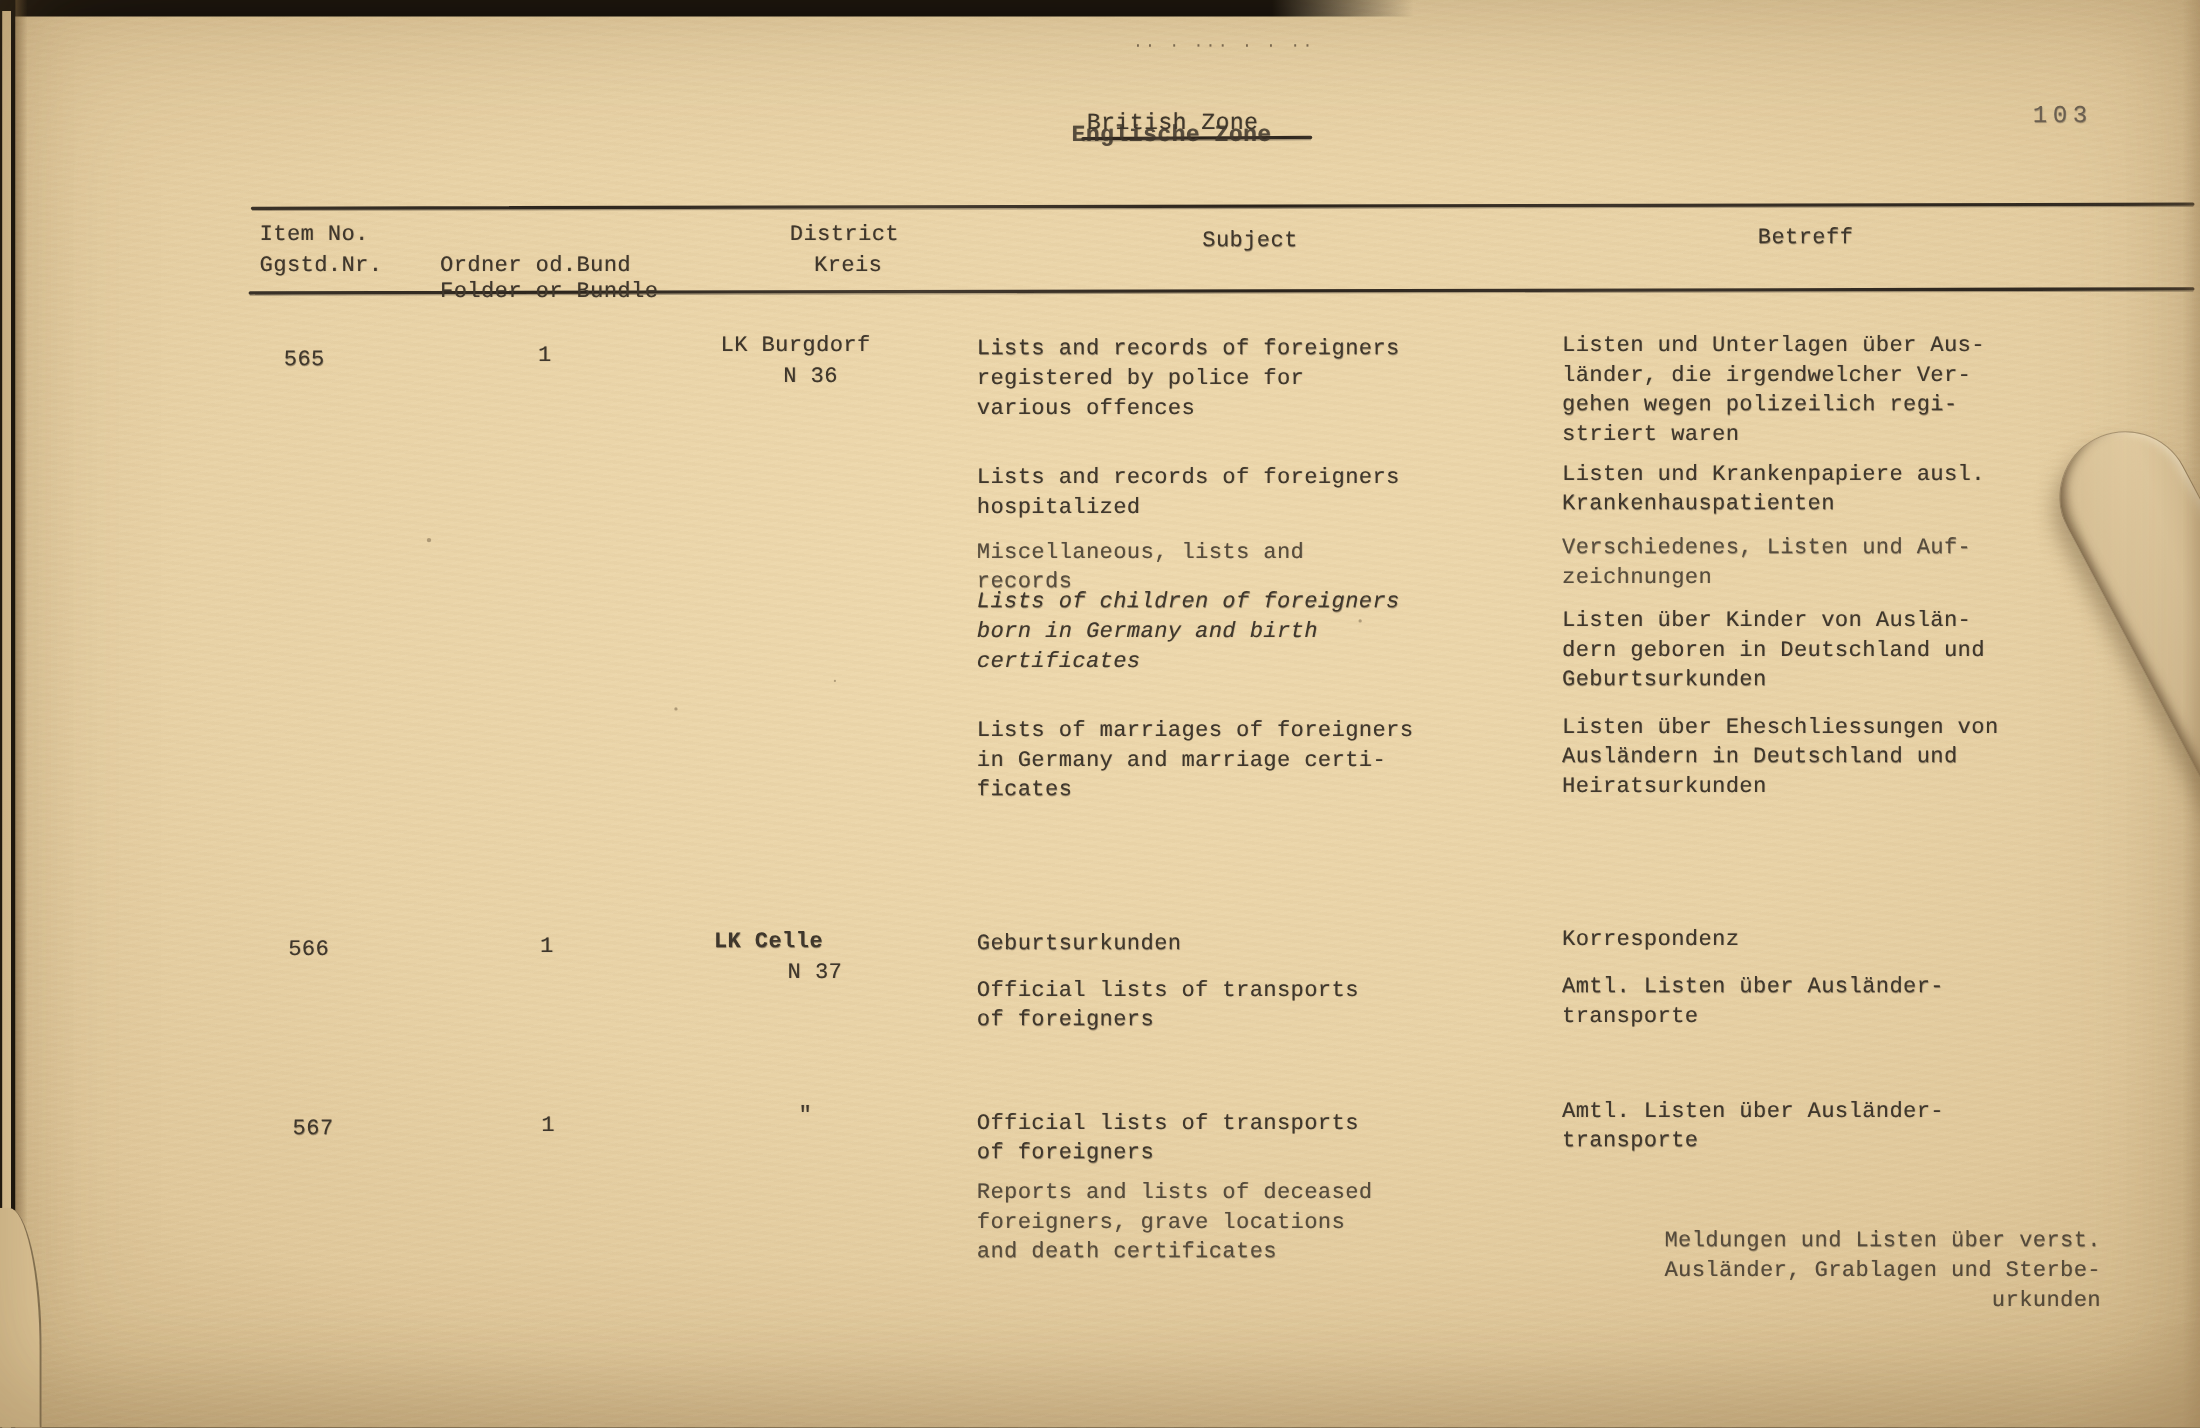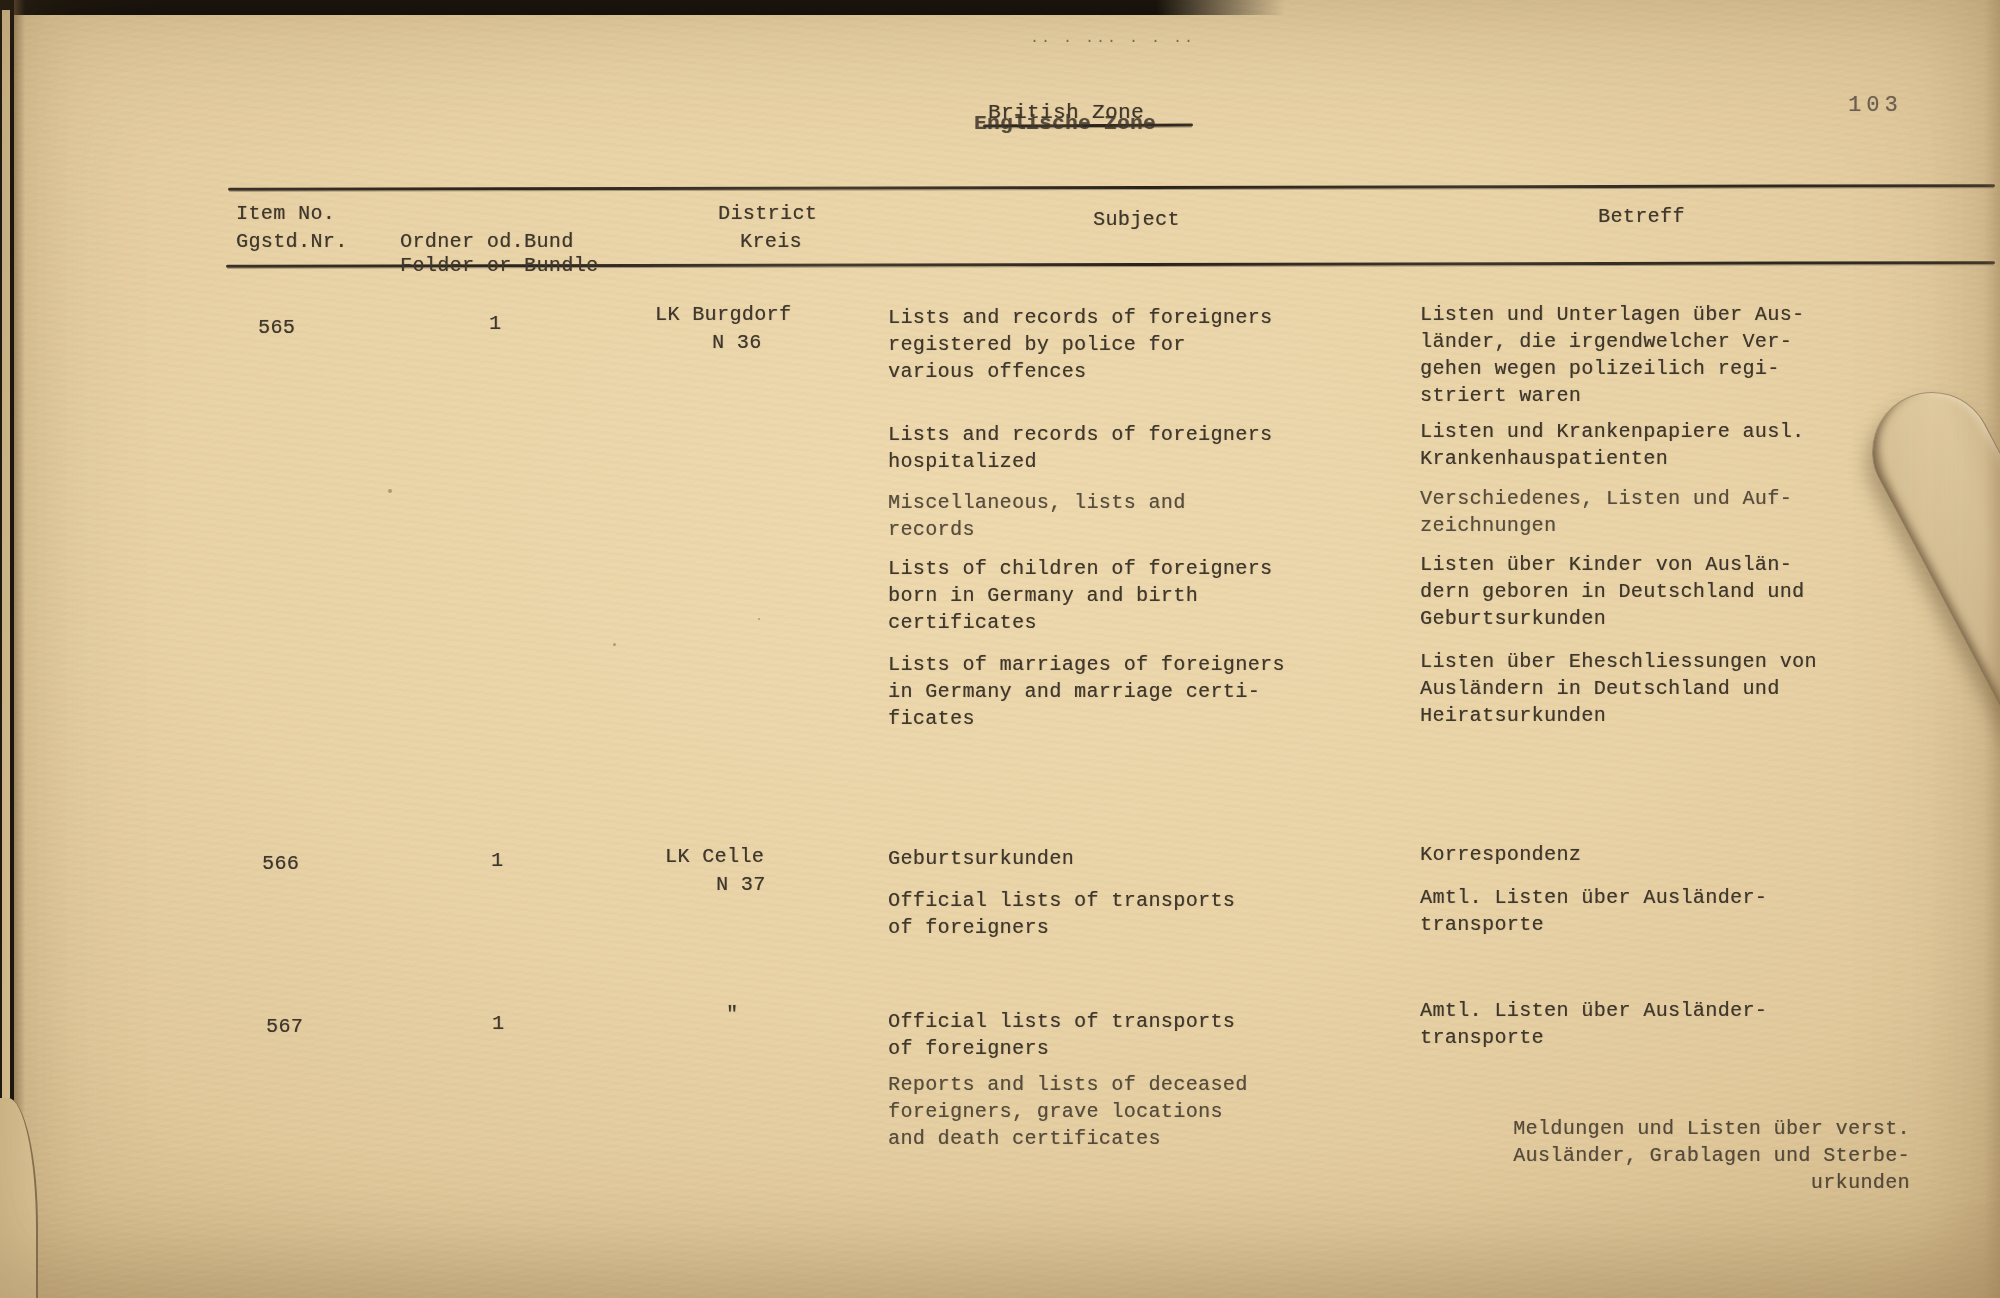--- a/index.html
+++ b/index.html
@@ -123,37 +123,37 @@
   <div class="t subj" style="left:888px;top:421px;">Lists and records of foreigners
 hospitalized</div>
   <div class="t betr" style="left:1420px;top:418px;">Listen und Krankenpapiere ausl.
 Krankenhauspatienten</div>
 
   <div class="t betr faint" style="left:1420px;top:485px;">Verschiedenes, Listen und Auf-
 zeichnungen</div>
   <div class="t subj faint" style="left:888px;top:489px;">Miscellaneous, lists and
 records</div>
 
-  <div class="t subj" style="left:888px;top:555px;">Lists of children of foreigners
+  <div class="t subj" style="left:888px;top:534px;font-style:italic;">Lists of children of foreigners
 born in Germany and birth
 certificates</div>
   <div class="t subj" style="left:888px;top:651px;">Lists of marriages of foreigners
 in Germany and marriage certi-
 ficates</div>
 
   <div class="t betr" style="left:1420px;top:551px;">Listen über Kinder von Auslän-
 dern geboren in Deutschland und
 Geburtsurkunden</div>
   <div class="t betr" style="left:1420px;top:648px;">Listen über Eheschliessungen von
 Ausländern in Deutschland und
 Heiratsurkunden</div>
 
   <div class="t" style="left:262px;top:850px;">566</div>
   <div class="t" style="left:491px;top:847px;">1</div>
-  <div class="t" style="left:665px;top:843px;">LK Celle</div>
+  <div class="t" style="left:649px;top:843px;font-weight:bold;">LK Celle</div>
   <div class="t" style="left:716px;top:871px;">N 37</div>
 
   <div class="t subj" style="left:888px;top:845px;">Geburtsurkunden</div>
   <div class="t betr" style="left:1420px;top:841px;">Korrespondenz</div>
 
   <div class="t subj" style="left:888px;top:887px;">Official lists of transports
 of foreigners</div>
   <div class="t betr" style="left:1420px;top:884px;">Amtl. Listen über Ausländer-
 transporte</div>
 

